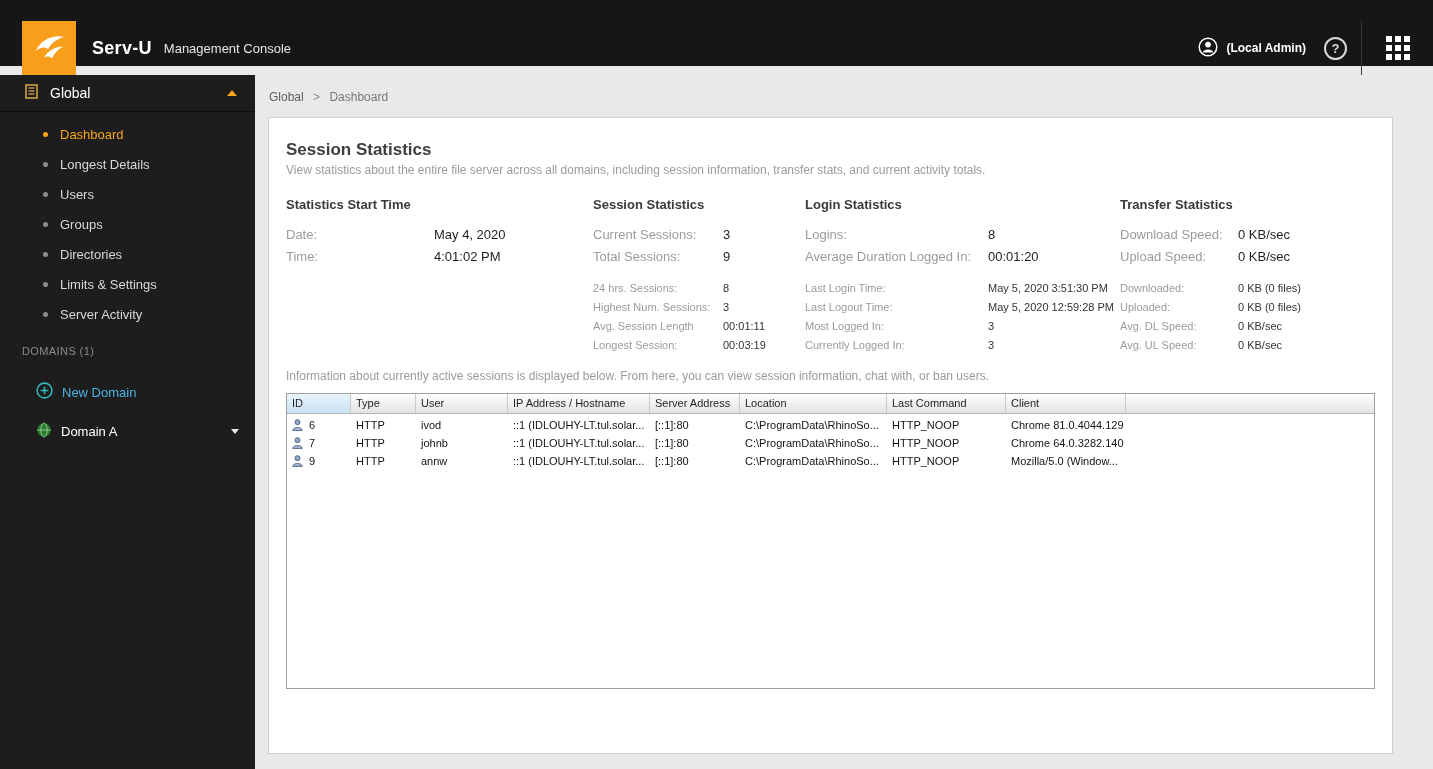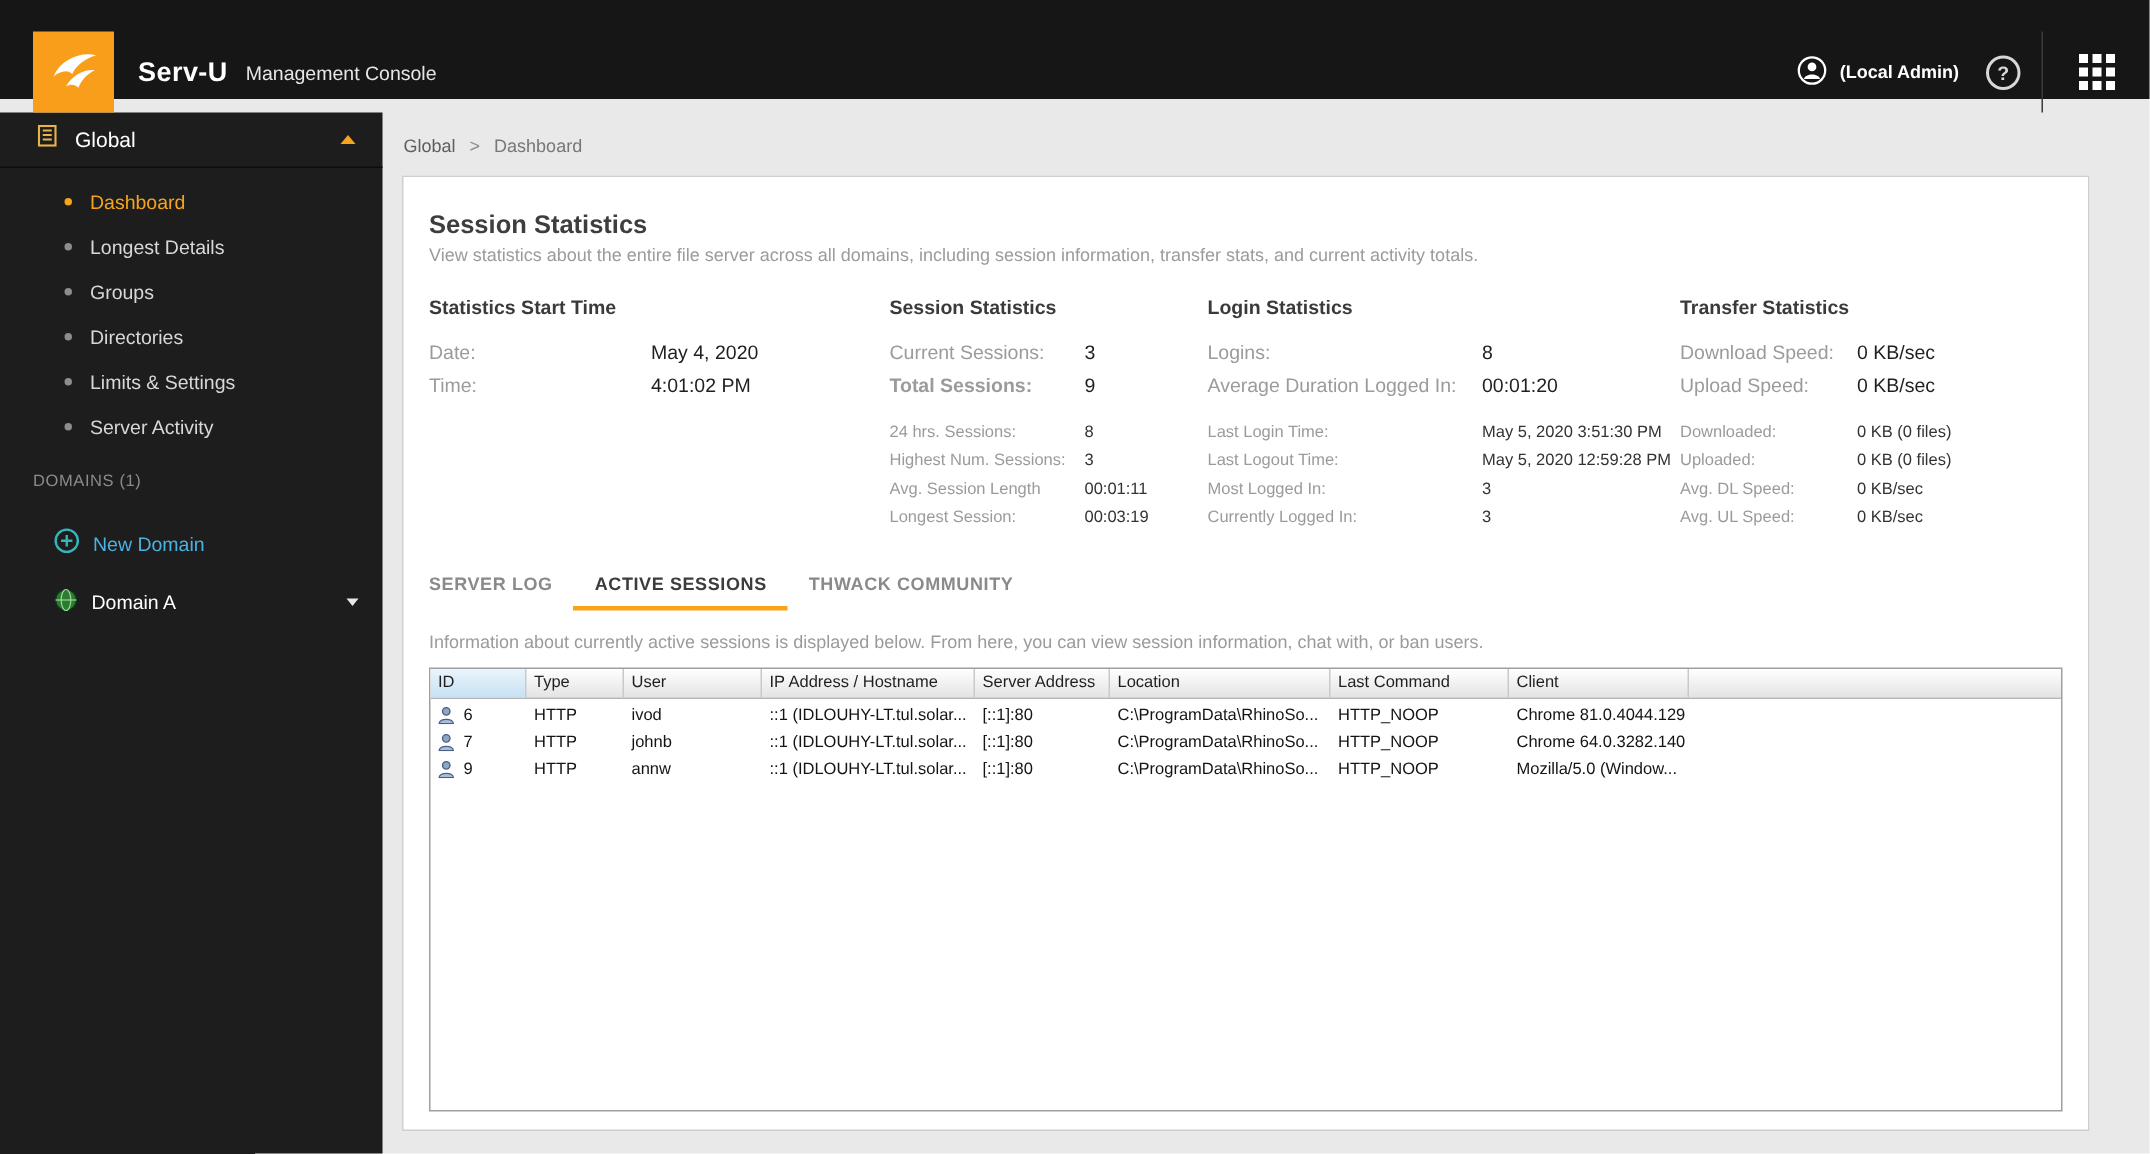--- a/index.html
+++ b/index.html
@@ -159,20 +159,24 @@
       <div class="nav-item active">
         <span class="bullet"></span>
         <span class="nav-label">Dashboard</span>
       </div>
       <div class="nav-item">
         <span class="bullet"></span>
         <span class="nav-label">Longest Details</span>
       </div>
       <div class="nav-item">
         <span class="bullet"></span>
+        <span class="nav-label">Users</span>
+      </div>
+      <div class="nav-item">
+        <span class="bullet"></span>
         <span class="nav-label">Groups</span>
       </div>
       <div class="nav-item">
         <span class="bullet"></span>
         <span class="nav-label">Directories</span>
       </div>
       <div class="nav-item">
         <span class="bullet"></span>
         <span class="nav-label">Limits &amp; Settings</span>
       </div>
@@ -231,21 +235,21 @@
             <span class="stat-value">4:01:02 PM</span>
           </div>
         </div>
         <div class="stat-group stat-group-1">
           <div class="stat-title">Session Statistics</div>
           <div class="stat-line primary">
             <span class="stat-label" style="width: 130px;">Current Sessions:</span>
             <span class="stat-value">3</span>
           </div>
           <div class="stat-line primary">
-            <span class="stat-label" style="width: 130px; font-weight: bold;">Total Sessions:</span>
+            <span class="stat-label" style="width: 130px;">Total Sessions:</span>
             <span class="stat-value">9</span>
           </div>
           <div class="stat-line secondary gap">
             <span class="stat-label" style="width: 130px;">24 hrs. Sessions:</span>
             <span class="stat-value">8</span>
           </div>
           <div class="stat-line secondary">
             <span class="stat-label" style="width: 130px;">Highest Num. Sessions:</span>
             <span class="stat-value">3</span>
           </div>
@@ -307,25 +311,20 @@
             <span class="stat-label" style="width: 118px;">Avg. DL Speed:</span>
             <span class="stat-value">0 KB/sec</span>
           </div>
           <div class="stat-line secondary">
             <span class="stat-label" style="width: 118px;">Avg. UL Speed:</span>
             <span class="stat-value">0 KB/sec</span>
           </div>
         </div>
       </div>
 
-    <div class="tabs">
-        <div class="tab">SERVER LOG</div>
-        <div class="tab active">ACTIVE SESSIONS</div>
-        <div class="tab">THWACK COMMUNITY</div>
-      </div>
 
     <p class="tab-desc">Information about currently active sessions is displayed below. From here, you can view session information, chat with, or ban users.</p>
 
     <div class="grid-box">
       <div class="grid-head">
           <div class="grid-hcell sorted" style="width: 64px;"><span>ID</span></div>
           <div class="grid-hcell" style="width: 65px;"><span>Type</span></div>
           <div class="grid-hcell" style="width: 92px;"><span>User</span></div>
           <div class="grid-hcell" style="width: 142px;"><span>IP Address / Hostname</span></div>
           <div class="grid-hcell" style="width: 90px;"><span>Server Address</span></div>

